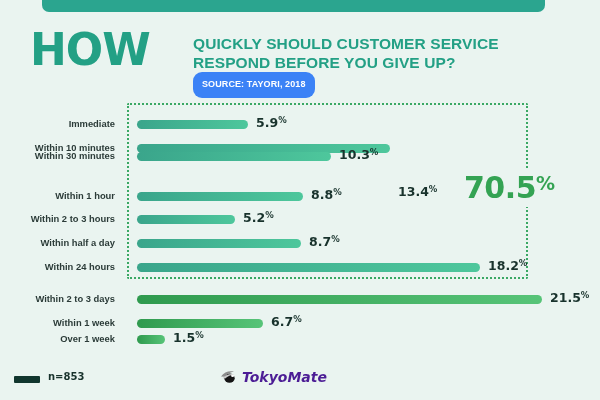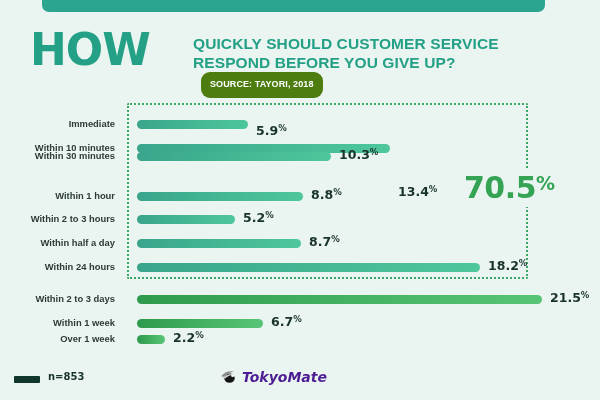--- a/index.html
+++ b/index.html
@@ -28,24 +28,24 @@
   }
   .headline{
     position:absolute; left:163px; top:6px;
     font-size:15.5px; font-weight:bold; color:#23a085;
     line-height:19px; letter-spacing:0.1px;
     text-transform:uppercase;
   }
   .headline .l2{ display:inline-block; }
   .src-badge{
     display:inline-block; vertical-align:2px;
-    background:#4d7c0f; color:#ffffff;
+    background:#3b82f6; color:#ffffff;
     font-size:9px; font-weight:bold;
     padding:3px 9px 4px; border-radius:9px;
-    margin-left:8px; letter-spacing:0.1px;
+    letter-spacing:0.1px;
     white-space:nowrap;
   }
 
   
   .chart{ position:absolute; left:0; top:103px; width:600px; height:255px; }
   .dash-box{
     position:absolute; left:127px; top:0px; width:401px; height:176px;
     border:2px dotted #3aa864; border-radius:2px;
   }
   .big-cal{
@@ -114,21 +114,21 @@
     </div>
   </div>
 
   <div class="chart">
     <div class="dash-box"></div>
     <div class="big-cal"><span>70.5</span><span class="pc">%</span></div>
     <div id="rows">
         <div class="row" style="top: 17px;">
           <div class="cat">Immediate</div>
           <div class="bar teal" style="width: 111px;"></div>
-          <div class="val" style="left: 256px; margin-top: 8px;"><span>5.9</span><span class="pc">%</span></div>
+          <div class="val" style="left: 256px;"><span>5.9</span><span class="pc">%</span></div>
         </div>
         <div class="row" style="top: 41px;">
           <div class="cat">Within 10 minutes</div>
           <div class="bar teal" style="width: 253px;"></div>
           <div class="val" style="left: 398px; margin-top: 45px;"><span>13.4</span><span class="pc">%</span></div>
         </div>
         <div class="row" style="top: 49px;">
           <div class="cat">Within 30 minutes</div>
           <div class="bar teal" style="width: 194px;"></div>
           <div class="val" style="left: 339px;"><span>10.3</span><span class="pc">%</span></div>
@@ -159,21 +159,21 @@
           <div class="val" style="left: 550px;"><span>21.5</span><span class="pc">%</span></div>
         </div>
         <div class="row" style="top: 216px;">
           <div class="cat">Within 1 week</div>
           <div class="bar green" style="width: 126px;"></div>
           <div class="val" style="left: 271px;"><span>6.7</span><span class="pc">%</span></div>
         </div>
         <div class="row" style="top: 232px;">
           <div class="cat">Over 1 week</div>
           <div class="bar green" style="width: 28px;"></div>
-          <div class="val" style="left: 173px;"><span>2.2</span><span class="pc">%</span></div>
+          <div class="val" style="left: 173px;"><span>1.5</span><span class="pc">%</span></div>
         </div>
       </div>
   </div>
 
   <div class="footer">
     <div class="swatch"></div>
     <div class="nlabel">n=853</div>
     <div class="brand">
       <svg class="brand-mark" viewBox="0 0 18 14">
         <ellipse cx="9.5" cy="8.2" rx="5.2" ry="4.6" fill="#141414"></ellipse>

